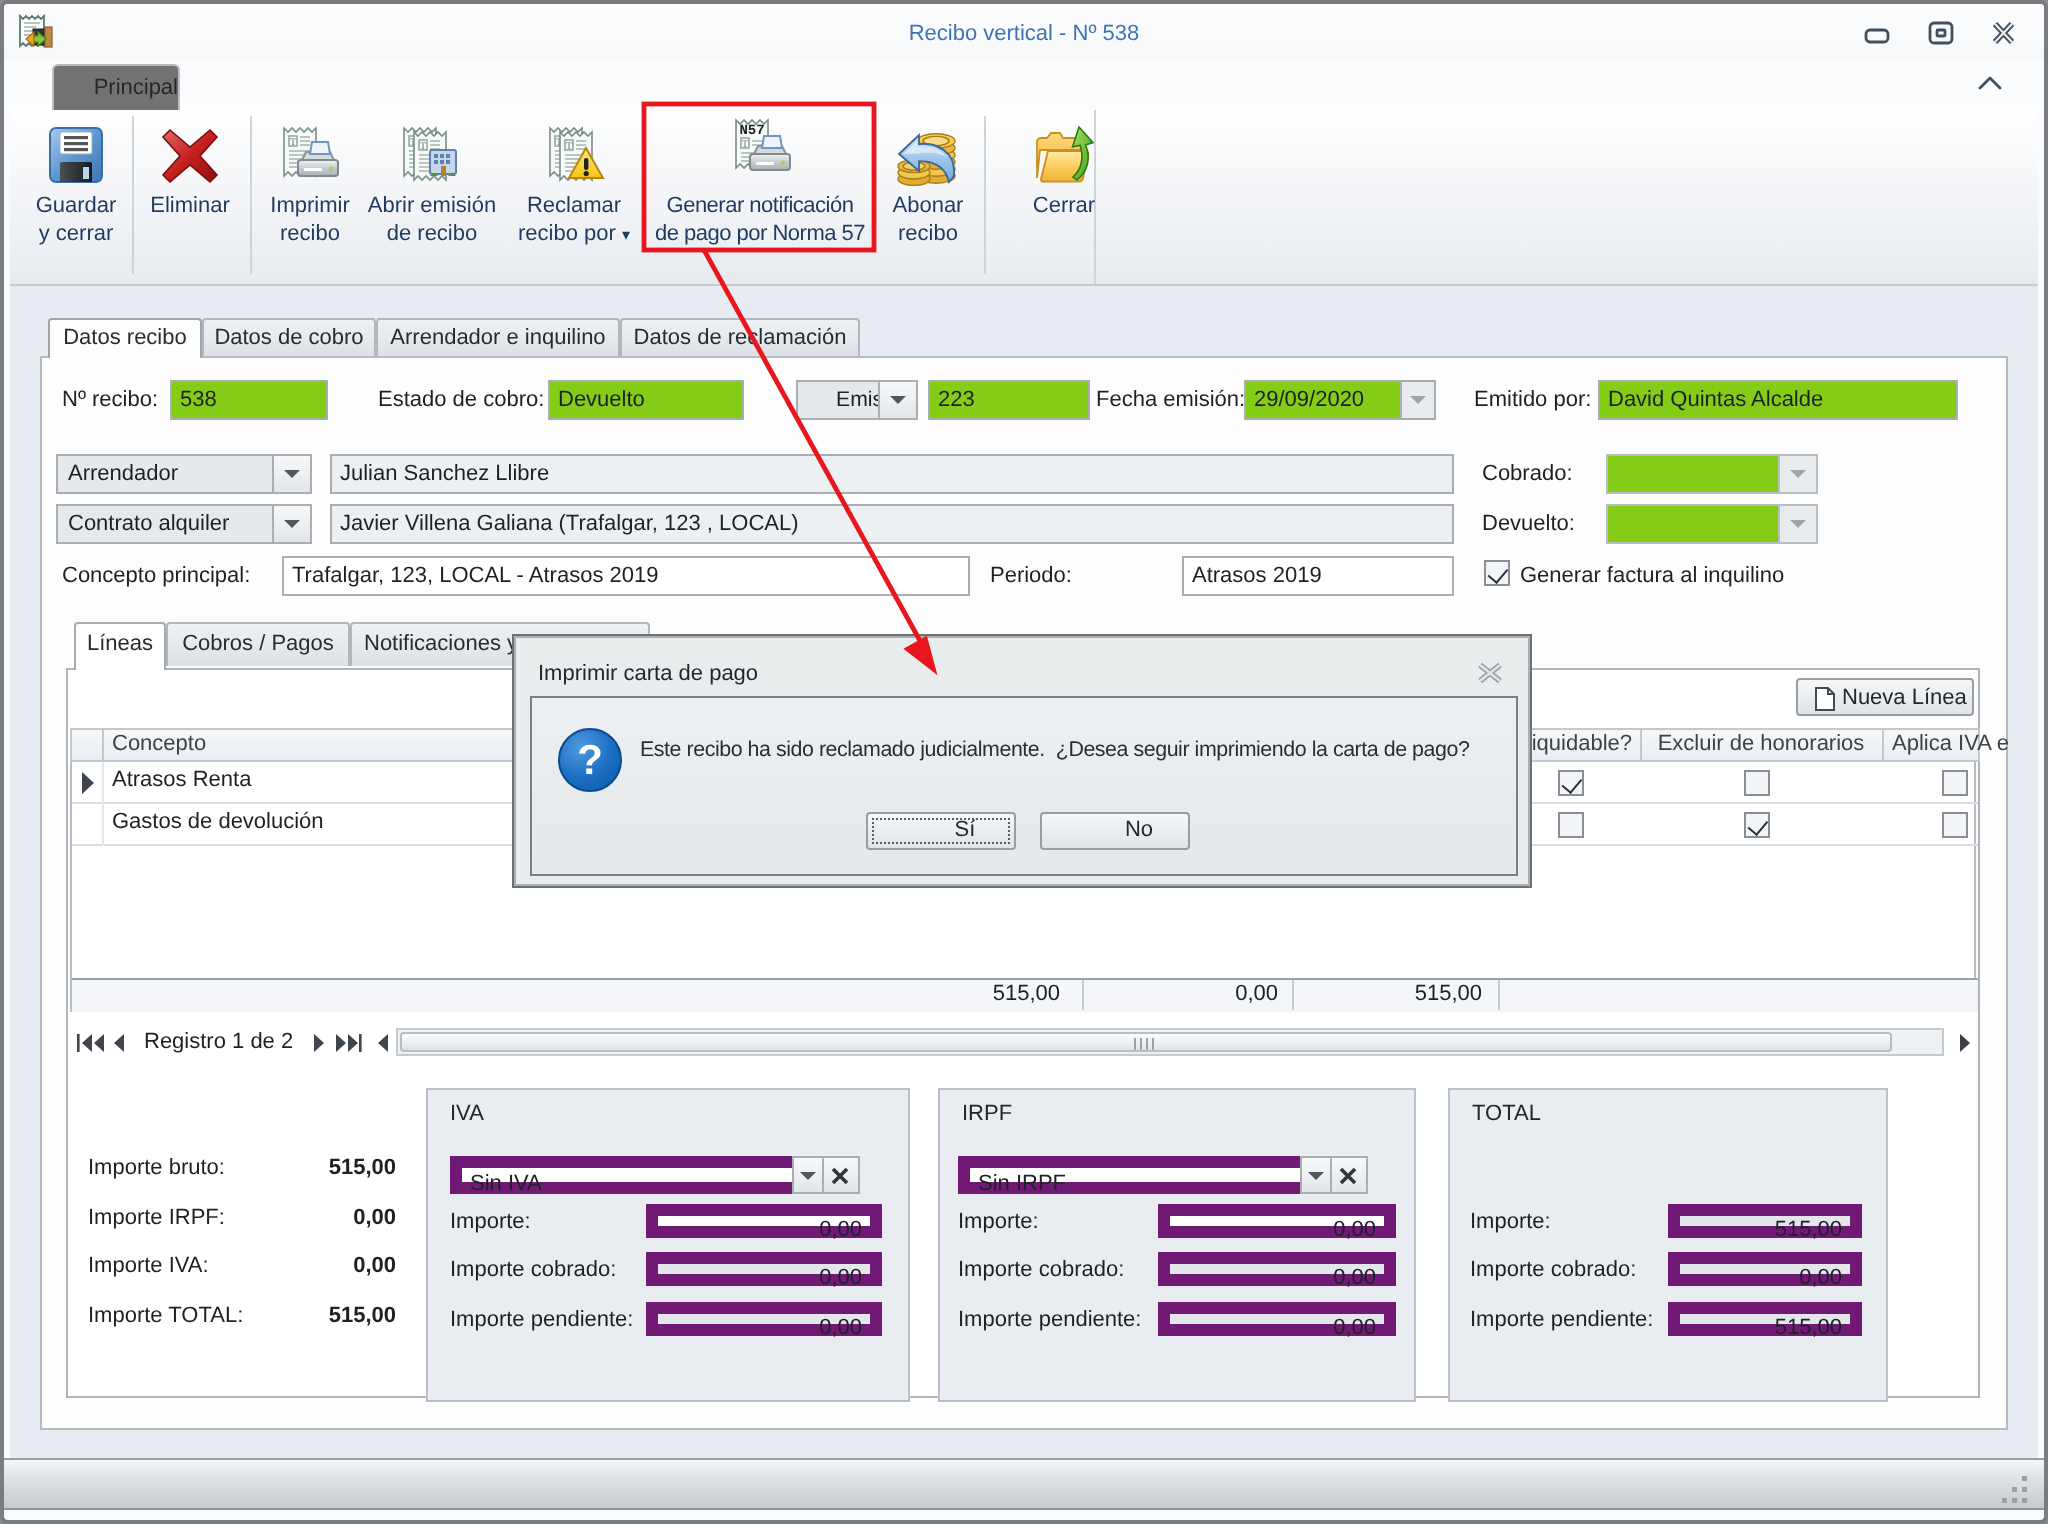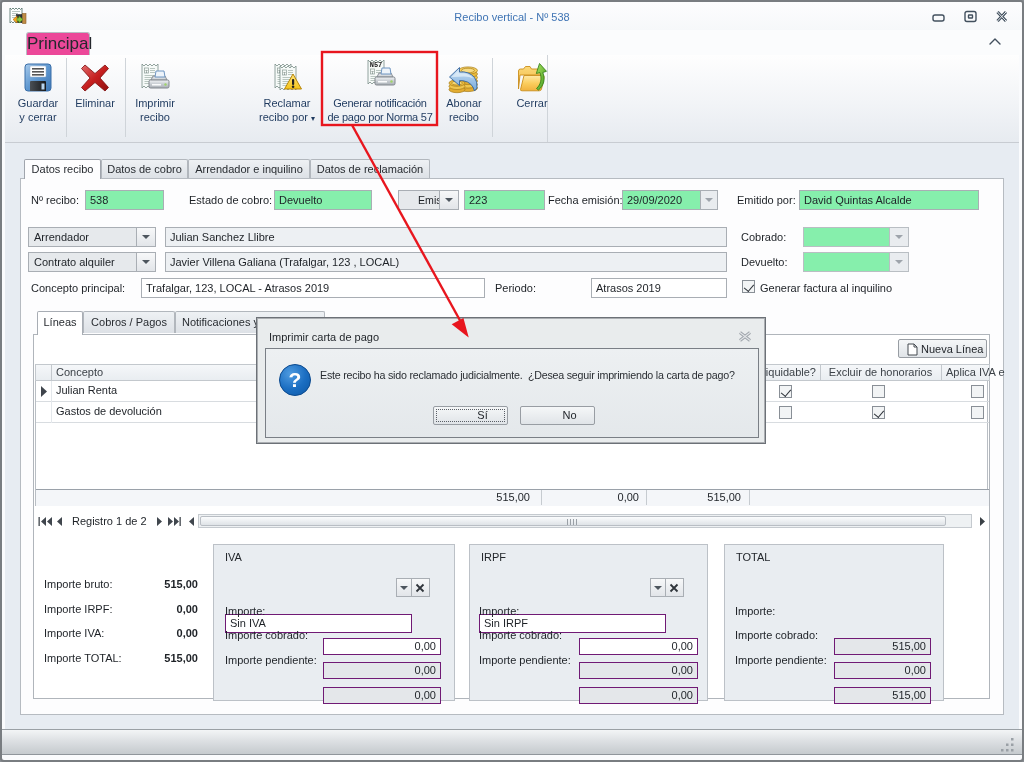--- a/index.html
+++ b/index.html
@@ -3,48 +3,48 @@
 <meta charset="utf-8">
 <style>
 * { margin:0; padding:0; box-sizing:border-box; }
 html,body { width:1024px; height:762px; overflow:hidden; }
 body { font-family:"Liberation Sans", sans-serif; font-size:11px; color:#1d2126; background:#8a8e93; position:relative; }
 .abs { position:absolute; }
 .win { position:absolute; left:0; top:0; width:1024px; height:762px; border:2px solid #797d81; border-radius:4px; background:#fafbfd; overflow:hidden; }
 .titlebar { position:absolute; left:0; top:0; right:0; height:28px; background:linear-gradient(#fdfdfe,#f6f8fa); }
 .title { position:absolute; left:0; right:0; top:9px; text-align:center; color:#3f74b4; font-size:11px; }
 .ribbontabs { position:absolute; left:0; top:28px; right:0; height:25px; background:#fbfcfd; }
-.ptab { position:absolute; left:24px; top:2px; width:64px; height:24px; background:#ec4899; border:1px solid #b9bdc3; border-bottom:none; border-radius:3px 3px 0 0; text-align:left; line-height:22px; font-size:17px; color:#24282d; }
+.ptab { position:absolute; left:24px; top:2px; width:64px; height:24px; background:#737373; border:1px solid #b9bdc3; border-bottom:none; border-radius:3px 3px 0 0; text-align:right; line-height:22px; font-size:11px; color:#24282d; }
 .ribbon { position:absolute; left:3px; top:53px; width:1014px; height:88px; background:linear-gradient(#fefefe, #f2f4f7 55%, #e7ebf0); border-bottom:1px solid #c8ccd2; }
 .rsep { position:absolute; top:3px; bottom:5px; width:1px; background:#cfd4d9; }
 .rbtn { position:absolute; top:0; height:84px; text-align:center; color:#1f3a5f; font-size:11px; }
 .rbtn .ic { position:absolute; top:7px; left:50%; margin-left:-16px; width:32px; height:32px; }
 .rbtn .t1 { position:absolute; top:42px; left:0; right:0; }
 .rbtn .t2 { position:absolute; top:56px; left:0; right:0; }
 .main { position:absolute; left:3px; top:141px; width:1014px; height:586px; background:#e7ecf2; }
 .maintab { position:absolute; top:16px; height:19px; border:1px solid #b2b7bd; border-bottom:none; border-radius:2px 2px 0 0; background:linear-gradient(#eef1f4,#dde1e6); text-align:center; font-size:11px; color:#282c31; line-height:18px; }
 .maintab.act { background:#fdfdfe; border-color:#a0a5ad; z-index:3; height:20px; }
 .bigpanel { position:absolute; left:15px; top:35px; width:984px; height:537px; background:#fdfdfe; border:1px solid #b6bbc1; z-index:2; }
 .lbl { position:absolute; font-size:11px; color:#1d2126; white-space:nowrap; }
-.inp { position:absolute; height:20px; background:#86efac; border:1px solid #a9aeb4; font-size:11px; color:#1d2126; line-height:18px; padding-left:4px; white-space:nowrap; overflow:hidden; }
+.inp { position:absolute; height:20px; background:#84cc16; border:1px solid #a9aeb4; font-size:11px; color:#1d2126; line-height:18px; padding-left:4px; white-space:nowrap; overflow:hidden; }
 .inp.white { background:#fff; }
 .combo { position:absolute; height:20px; background:#e6e9ec; border:1px solid #a9aeb4; font-size:11px; line-height:18px; padding-left:5px; }
 .dbtn { position:absolute; right:0; top:0; bottom:0; width:19px; border-left:1px solid #a9aeb4; background:linear-gradient(#f7f8f9,#e2e5e9); }
 .arr { position:absolute; left:50%; top:50%; margin:-2px 0 0 -4px; width:0; height:0; border:4px solid transparent; border-top:4px solid #4e565e; border-bottom:none; }
 .arr.dis { border-top-color:#9ea4ab; }
 .itab { position:absolute; top:0; height:22px; border:1px solid #b2b7bd; border-bottom:none; border-radius:2px 2px 0 0; background:linear-gradient(#eef1f4,#dde1e6); text-align:center; font-size:11px; color:#282c31; line-height:20px; }
 .itab.act { background:#fff; border-color:#a8adb4; }
 .cpanel { position:absolute; left:12px; top:155px; width:957px; height:365px; background:#fff; border:1px solid #b0b5bb; z-index:1; }
 .gridhead { background:linear-gradient(#f5f7f9,#e9edf1); border:1px solid #c3c8cd; }
 .cb { position:absolute; width:13px; height:13px; background:#f2f4f5; border:1px solid #898f96; }
 .cb.chk:after { content:""; position:absolute; left:3px; top:0.5px; width:4.5px; height:8px; border:solid #2c3138; border-width:0 1.8px 1.8px 0; transform:rotate(40deg); }
 .fpanel { position:absolute; top:209px; width:242px; height:157px; background:#e9edf1; border:1px solid #bcc1c7; font-size:11px; }
 .fpanel .hdr { position:absolute; left:11px; top:6px; color:#23272c; }
 .frow-lbl { position:absolute; font-size:11px; color:#1d2126; }
-.fld { position:absolute; height:17px; border:1px solid #701a75; background:#e4e7ea; font-size:11px; text-align:right; padding-right:4px; line-height:15px;margin-top:36px; }
+.fld { position:absolute; height:17px; border:6px solid #701a75; background:#e4e7ea; font-size:11px; text-align:right; padding-right:4px; line-height:15px; }
 .fld.white { background:#fff; }
 .statusbar { position:absolute; left:0; right:0; bottom:5px; height:26px; background:linear-gradient(#f3f5f6,#dde0e3 45%,#c5cacE); border-top:1px solid #9aa0a5; border-bottom:1px solid #8f959b; }
 .dlg { position:absolute; left:256px; top:317px; width:510px; height:127px; background:#e9eced; border:1px solid #6c7177; box-shadow:0 0 0 1px #abaeb2 inset; z-index:50; }
 .dlg .dtitle { position:absolute; left:12px; top:13px; font-size:11px; color:#23272c; }
 .dlg .dbody { position:absolute; left:8px; top:30px; width:494px; height:90px; background:linear-gradient(#edf0f2,#e4e8eb); border:1px solid #7a7f86; }
 .btn { position:absolute; width:75px; height:19px; background:linear-gradient(#f5f7f8,#e0e4e8); border:1px solid #989da3; border-radius:2px; text-align:center; font-size:11px; color:#23272c; line-height:17px;padding-left:24px; }
 </style>
 </head>
 <body>
 <div class="win">
@@ -110,20 +110,29 @@
       <div class="t1">Eliminar</div>
     </div>
     <div class="rbtn" style="left:121px; width:58px">
       <svg class="ic" viewBox="0 0 32 32">
           <use href="#recipt" x="1" y="0"></use>
           <use href="#printer" x="8" y="8"></use>
         </svg>
       <div class="t1">Imprimir</div>
         <div class="t2">recibo</div>
     </div>
+    <div class="rbtn" style="left:177px; width:68px">
+      <svg class="ic" viewBox="0 0 32 32">
+          <use href="#recipt" x="0" y="0"></use>
+          <use href="#recipt" x="5" y="2"></use>
+          <use href="#building" x="14" y="12"></use>
+        </svg>
+      <div class="t1">Abrir emisión</div>
+        <div class="t2">de recibo</div>
+    </div>
     <div class="rbtn" style="left:247px; width:70px">
       <svg class="ic" viewBox="0 0 32 32">
           <use href="#recipt" x="2" y="0"></use>
           <use href="#recipt" x="7" y="2"></use>
           <use href="#warn" x="13" y="11"></use>
         </svg>
       <div class="t1">Reclamar</div>
         <div class="t2">recibo por <span style="font-size:8px">▾</span></div>
     </div>
     <div class="rbtn" style="left:317px; width:116px">
@@ -347,21 +356,21 @@
               <div class="abs" style="left:784px; top:0; width:1px; height:16px; background:#c3c8cd"></div>
               <div class="abs" style="left:784px; top:1px; width:121px; text-align:center">Excluir de honorarios</div>
               <div class="abs" style="left:905px; top:0; width:1px; height:16px; background:#c3c8cd"></div>
               <div class="abs" style="left:910px; top:1px; white-space:nowrap">Aplica IVA e</div>
             </div>
             <div class="abs" style="left:0; top:16px; width:953px; height:21px; border-bottom:1px solid #d8dce0">
               <div class="abs" style="left:15px; top:0; width:1px; height:21px; background:#e4e8ec"></div>
               <svg class="abs" style="left:4px; top:5px" width="8" height="11" viewBox="0 0 8 11">
                   <path d="M1 0 L7 5.5 L1 11 Z" fill="#3f454c"></path>
                 </svg>
-              <div class="abs" style="left:20px; top:3px">Julian Renta</div>
+              <div class="abs" style="left:20px; top:3px">Atrasos Renta</div>
               <div class="cb chk" style="left:743px; top:4px"></div>
               <div class="cb" style="left:836px; top:4px"></div>
               <div class="cb" style="left:935px; top:4px"></div>
             </div>
             <div class="abs" style="left:0; top:37px; width:953px; height:21px; border-bottom:1px solid #d8dce0">
               <div class="abs" style="left:15px; top:0; width:1px; height:21px; background:#e4e8ec"></div>
               <div class="abs" style="left:20px; top:3px">Gastos de devolución</div>
               <div class="cb" style="left:743px; top:4px"></div>
               <div class="cb chk" style="left:836px; top:4px"></div>
               <div class="cb" style="left:935px; top:4px"></div>

